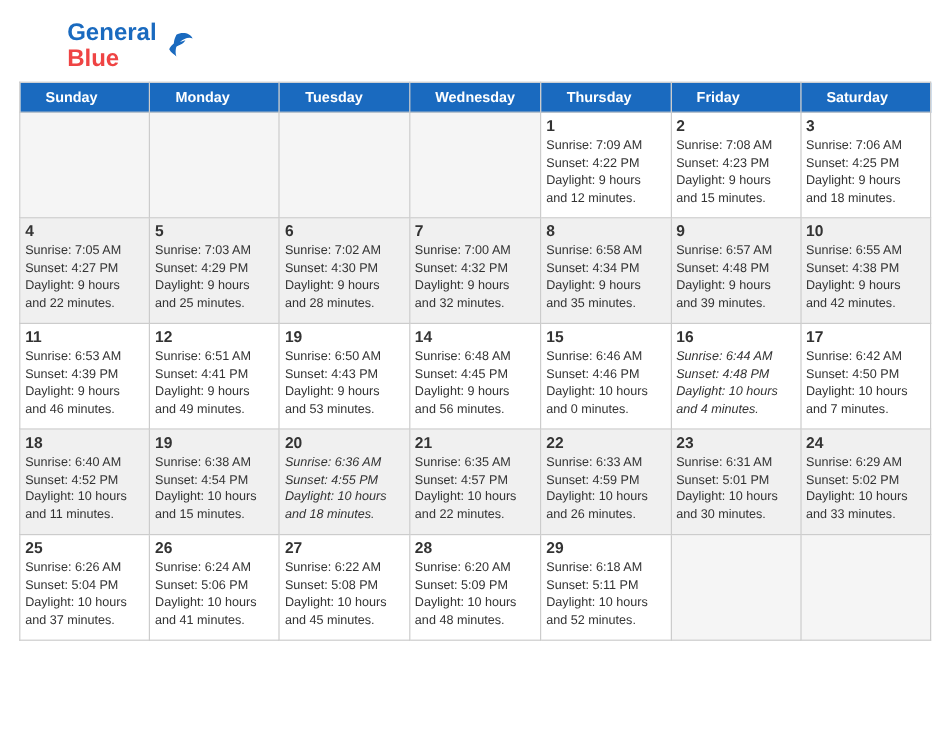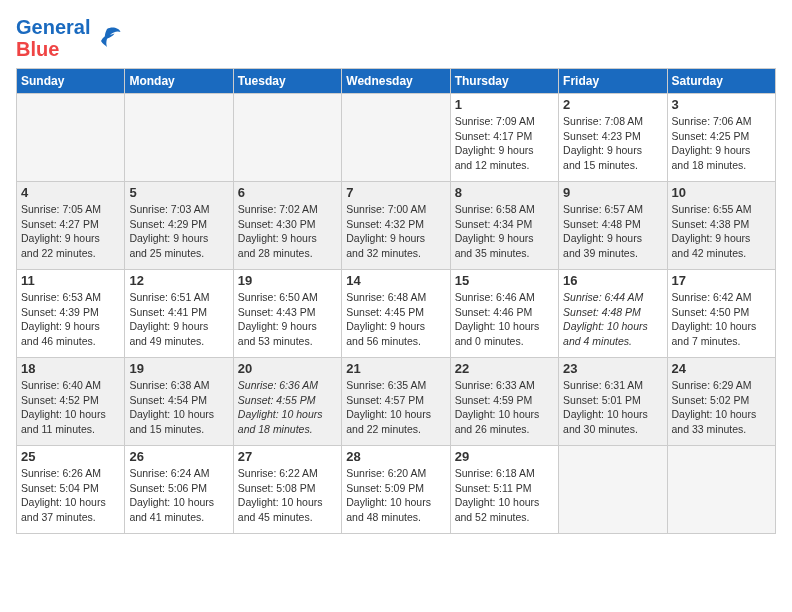--- a/index.html
+++ b/index.html
@@ -18,20 +18,21 @@
     }
     .logo {
       display: flex;
       align-items: center;
     }
     .logo-text {
       font-size: 20px;
       font-weight: bold;
       color: #333;
       line-height: 1.1;
+      margin-left: 40px;
     }
     .logo-text span {
       color: #1a6abf;
     }
     .logo-bird {
       width: 30px;
       height: 30px;
       margin-left: 2px;
     }
     .title-block {
@@ -47,21 +48,21 @@
       color: #555;
     }
     .calendar {
       width: 100%;
       border-collapse: collapse;
       font-size: 11px;
     }
     .calendar th {
       background: #1a6abf;
       color: #fff;
-      padding: 5px 4px;
+      padding: 5px 21px;
       text-align: left;
       font-size: 12px;
       font-weight: bold;
       border: 1px solid #ccc;
     }
     .calendar td {
       vertical-align: top;
       border: 1px solid #ccc;
       padding: 3px 4px;
       width: calc(100%/7);
@@ -124,21 +125,21 @@
   </thead>
   <tbody id="calendar-body">
   <tr>
         <td class="empty"></td>
         <td class="empty"></td>
         <td class="empty"></td>
         <td class="empty"></td>
         <td>
           <div class="day-number">1</div>
           <div class="day-info" style="white-space: pre-line;">Sunrise: 7:09 AM
-Sunset: 4:17 PM
+Sunset: 4:22 PM
 Daylight: 9 hours
 and 12 minutes.</div>
         </td>
         <td>
           <div class="day-number">2</div>
           <div class="day-info" style="white-space: pre-line;">Sunrise: 7:08 AM
 Sunset: 4:23 PM
 Daylight: 9 hours
 and 15 minutes.</div>
         </td>

